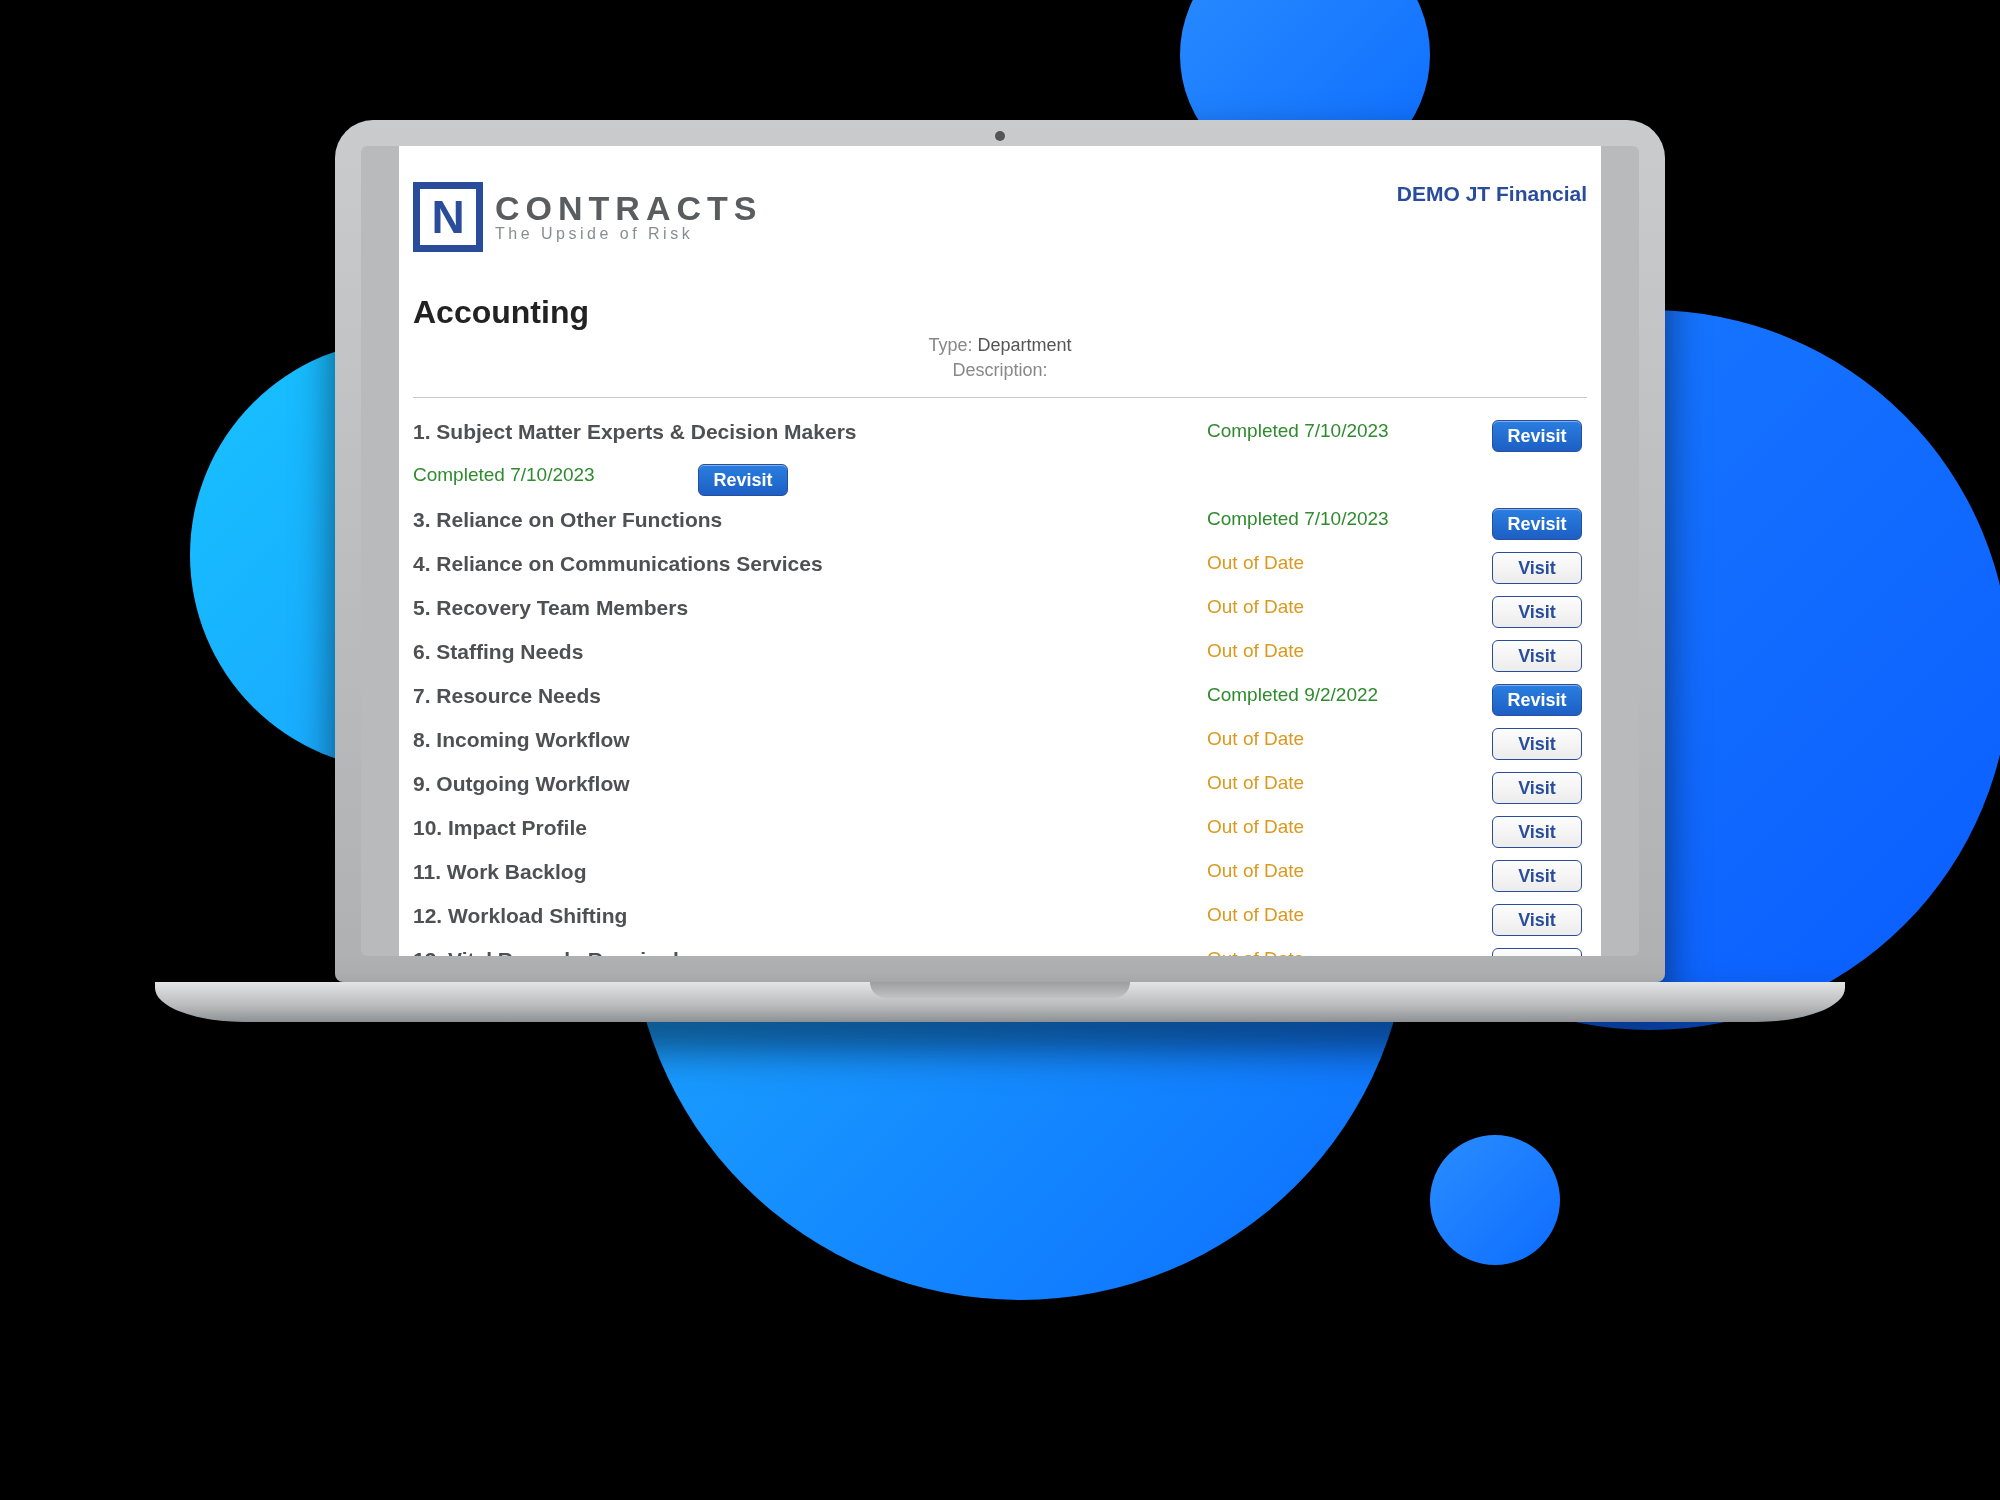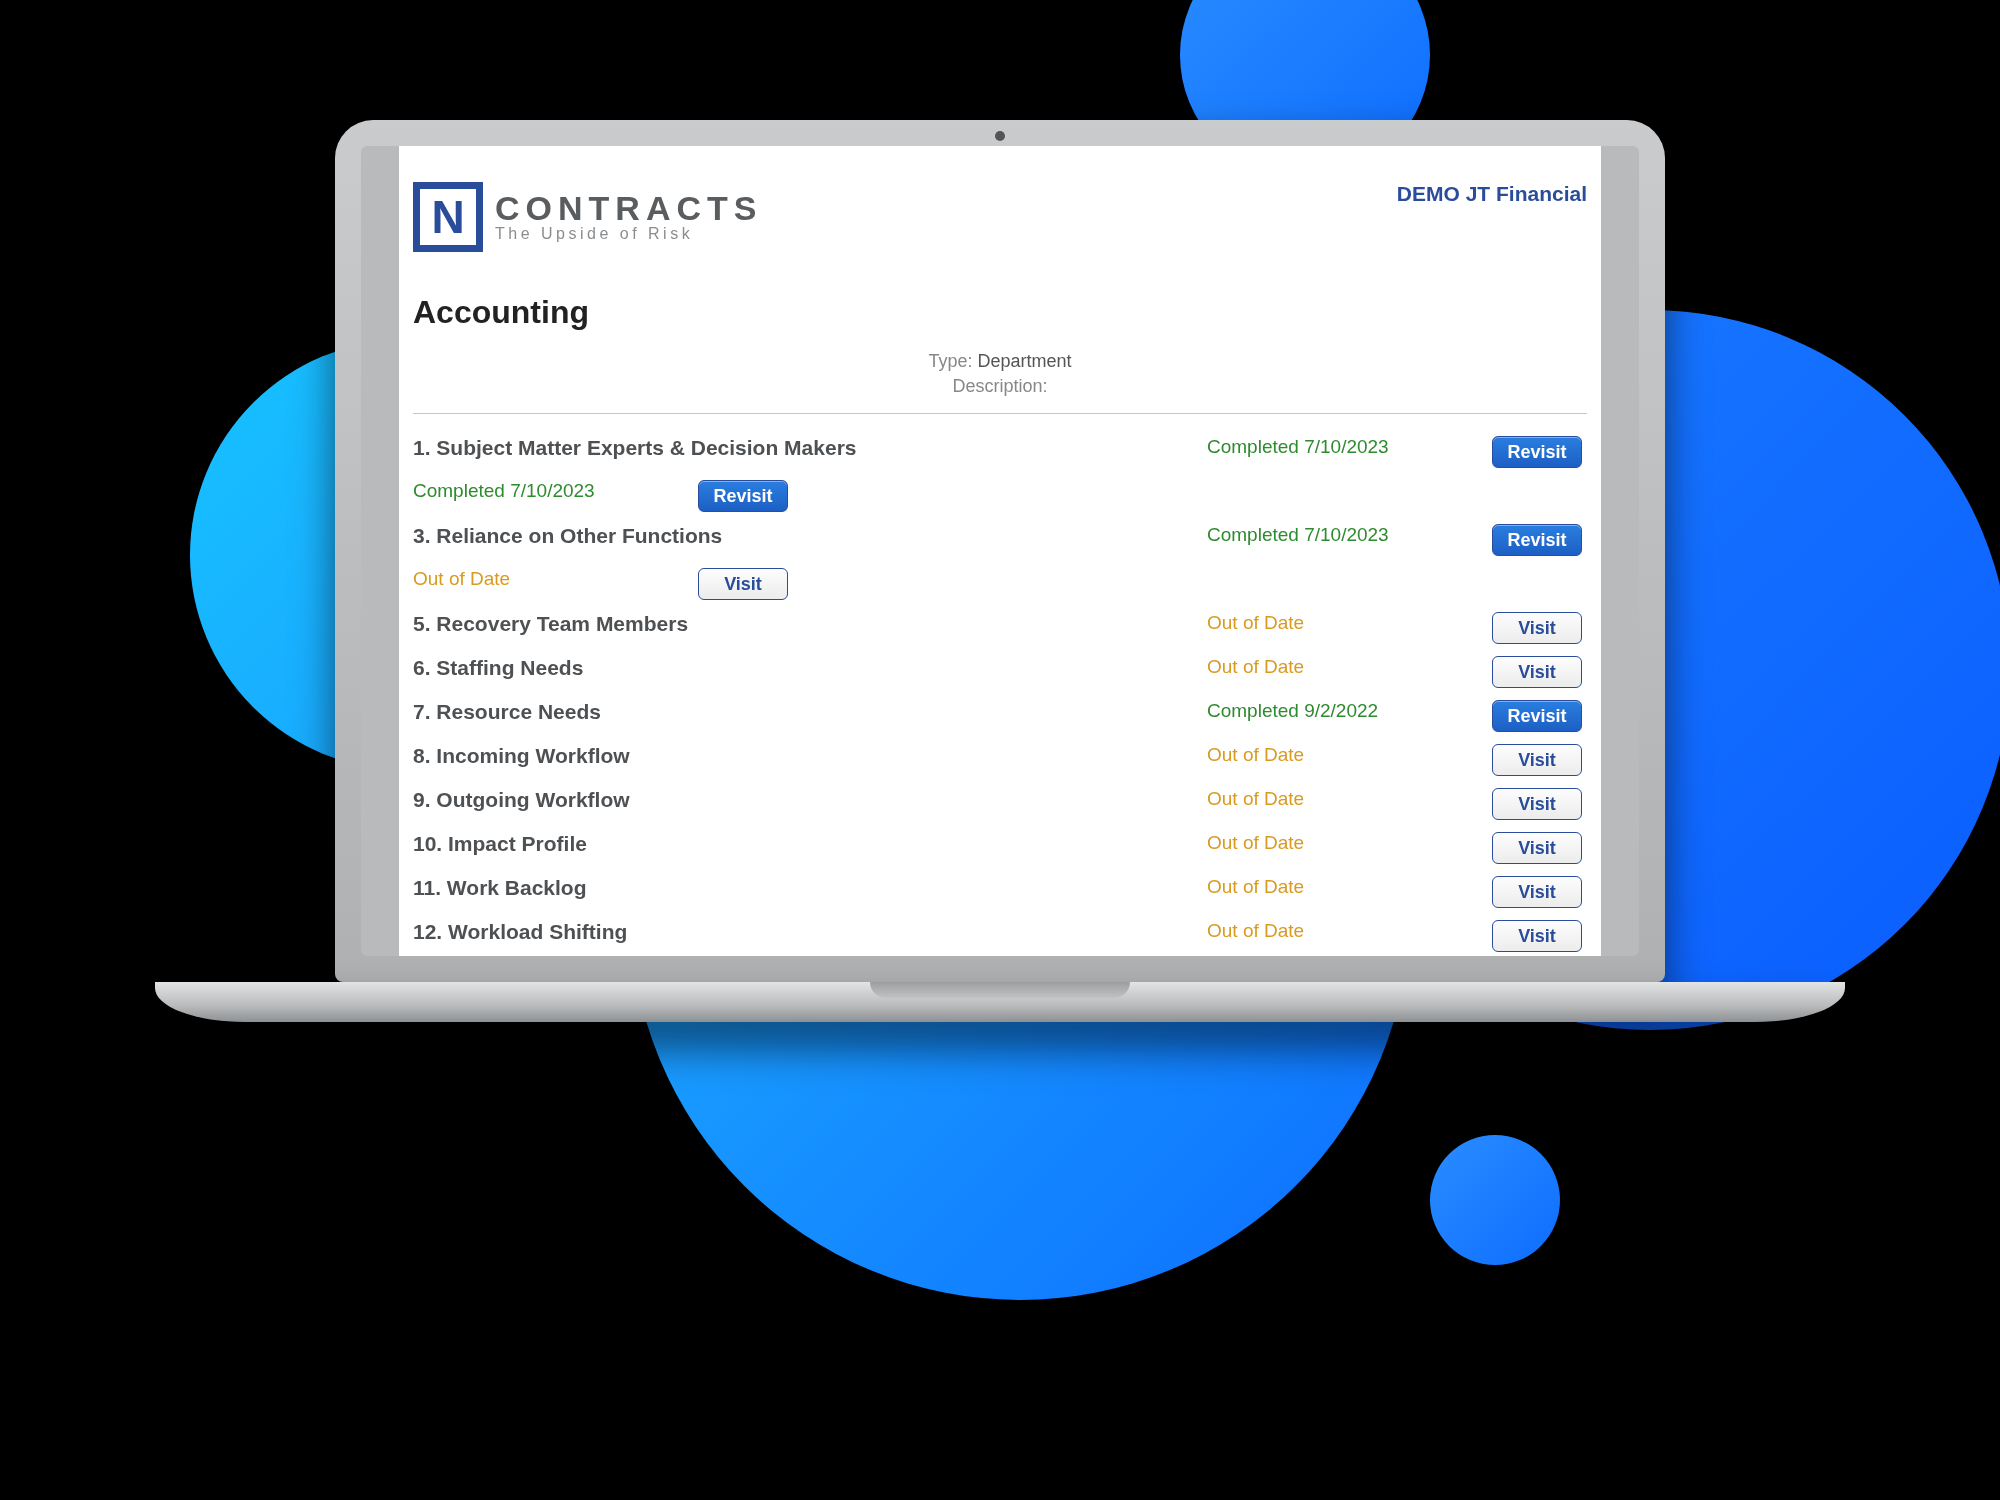--- a/index.html
+++ b/index.html
@@ -76,21 +76,21 @@
     border:7px solid #2a4d9b;
     display:flex; align-items:center; justify-content:center;
     font-weight:900; font-size:46px; color:#2a4d9b;
     font-family: "Arial Black", Arial, sans-serif;
   }
   .logo-text { line-height:1.05; }
   .logo-brand { font-size:34px; letter-spacing:6px; color:#5a5d60; font-weight:700; }
   .logo-tag { font-size:16px; letter-spacing:3.5px; color:#8a8d90; }
   .tenant { color:#2a4d9b; font-weight:bold; font-size:21px; }
 
-  .page-title { font-size:32px; font-weight:bold; color:#222; margin-bottom:20px; }
+  .page-title { font-size:32px; font-weight:bold; color:#222; margin-bottom:4px; }
   .meta { font-size:18px; color:#888; margin-bottom:4px;text-align:center; }
   .meta span.val { color:#555; }
   hr.divider { border:none; border-top:1px solid #c8c8c8; margin:16px 0 22px; }
 
   .rows { display:flex; flex-direction:column; gap:12px; font-size:21px; }
   .row { display:flex; height:32px; }
   .row .title { flex:1 1 auto; color:#4e5154; font-weight:bold; white-space:nowrap; overflow:hidden; text-overflow:ellipsis; }
   .row .status { width:280px; font-size:19px; }
   .status.completed { color:#2e8b2e; }
   .status.outdated { color:#d99a1f; }
@@ -155,20 +155,21 @@
               </div>
             </div>
             <div class="row">
               <div class="title">3. Reliance on Other Functions</div>
               <div class="status completed">Completed 7/10/2023</div>
               <div class="action">
                 <button class="btn primary">Revisit</button>
               </div>
             </div>
             <div class="row">
+              <div class="title">4. Reliance on Communications Services</div>
               <div class="status outdated">Out of Date</div>
               <div class="action">
                 <button class="btn secondary">Visit</button>
               </div>
             </div>
             <div class="row">
               <div class="title">5. Recovery Team Members</div>
               <div class="status outdated">Out of Date</div>
               <div class="action">
                 <button class="btn secondary">Visit</button>

